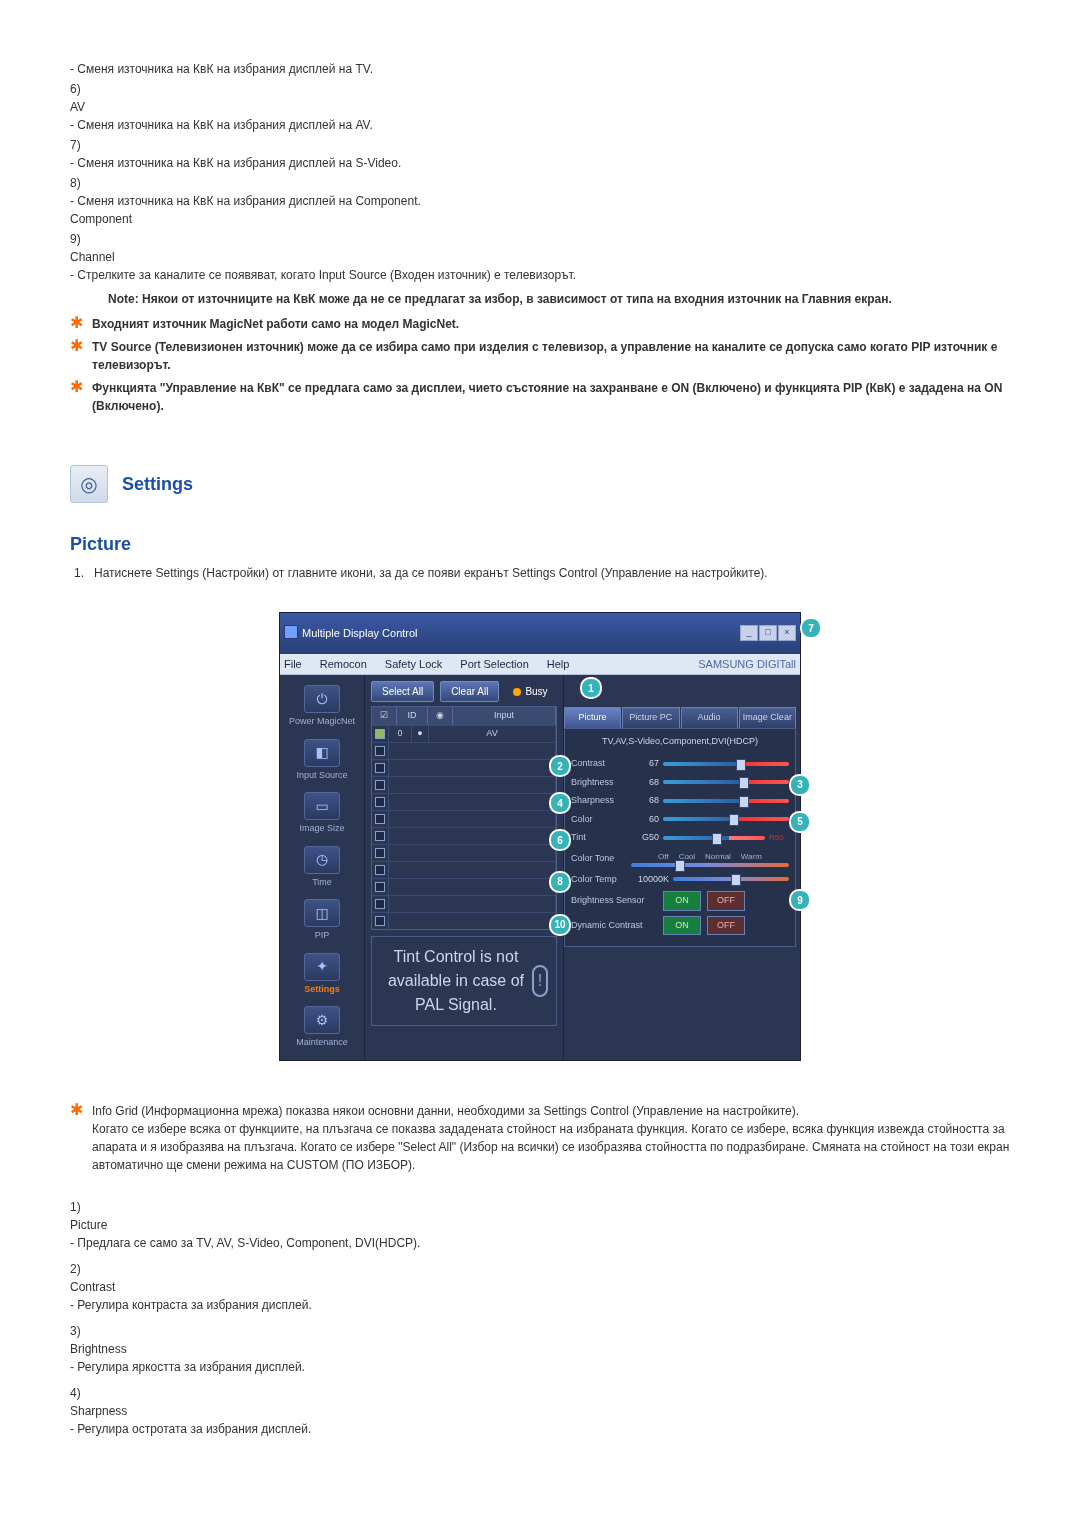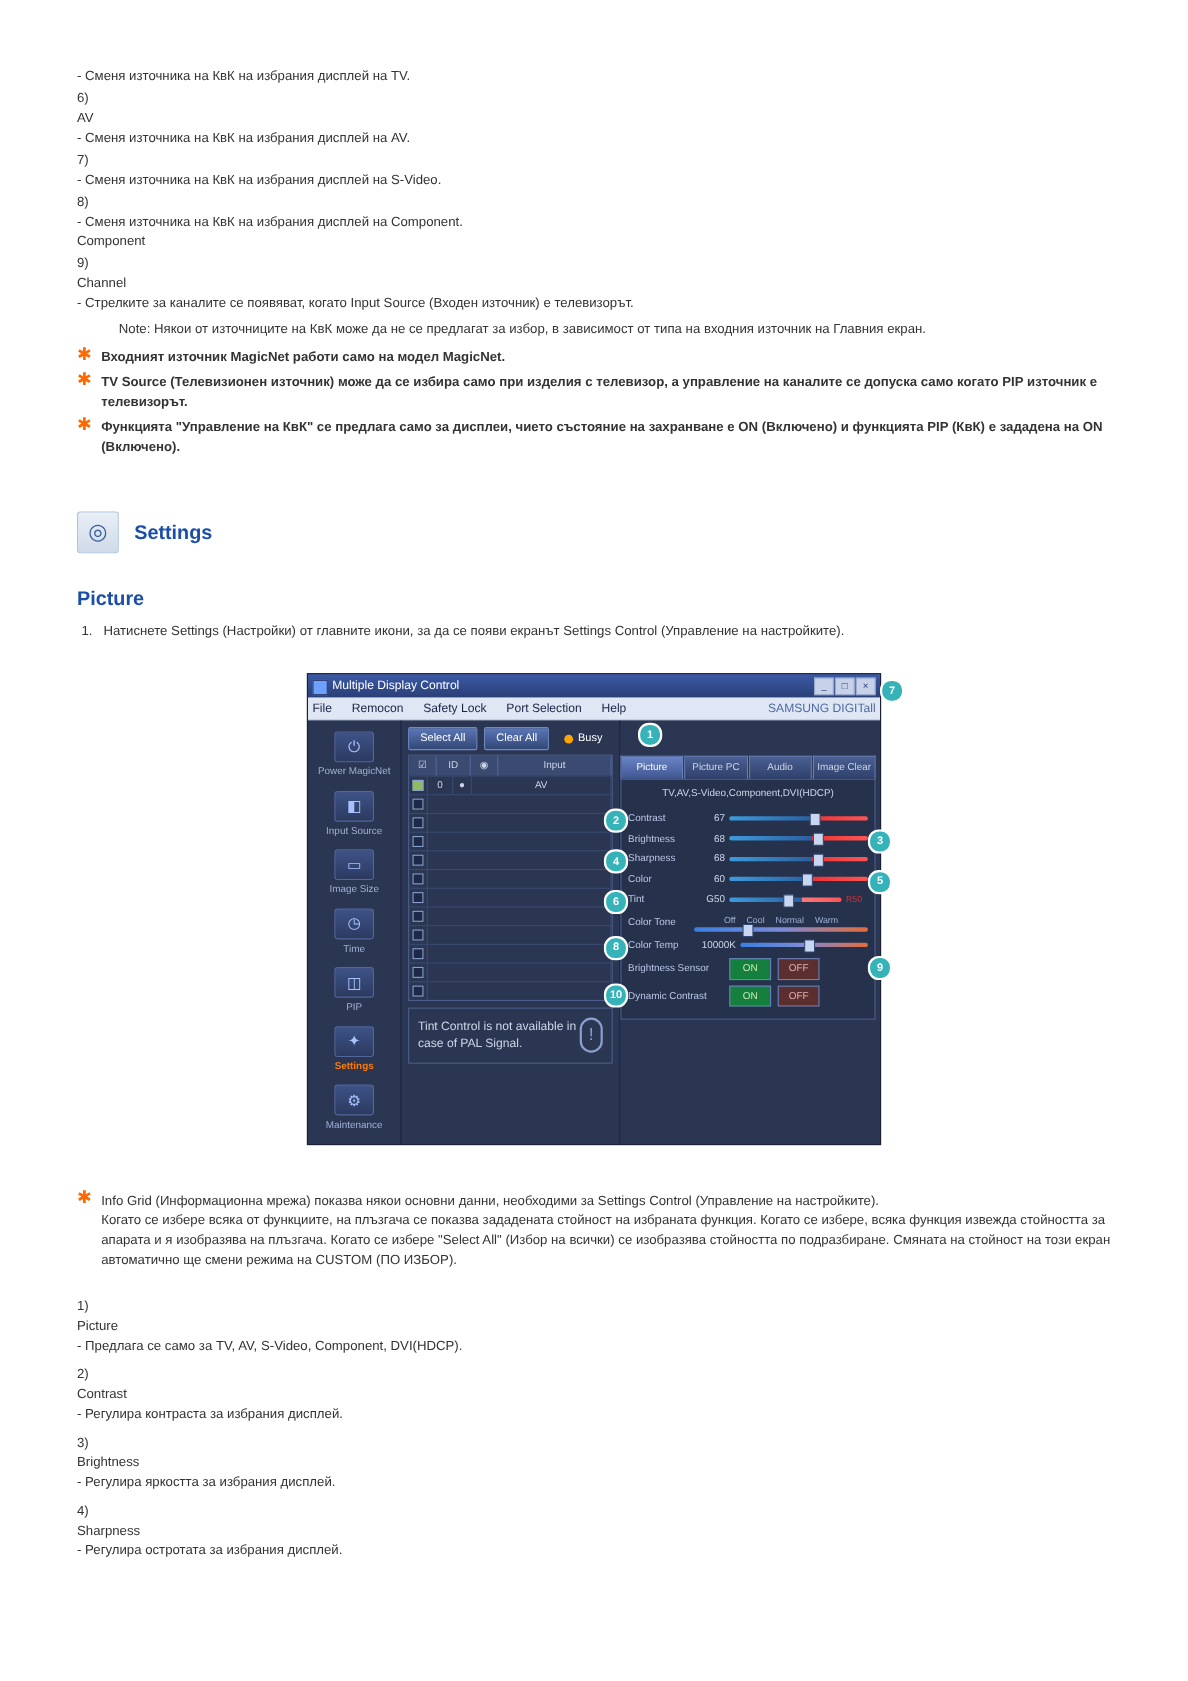--- a/index.html
+++ b/index.html
@@ -7,42 +7,42 @@
     font-size: 12px;
     color: #333;
     margin: 0;
     padding: 60px 70px 60px 70px;
     background: #fff;
     line-height: 1.5;
   }
   .list-row { display: flex; margin-bottom: 2px; flex-direction: column; }
   .list-num { width: 18px; flex-shrink: 0; }
   .list-body { flex: 1; }
-  .note { font-weight: normal; margin: 6px 0 6px 22px; padding-left: 16px; }
+  .note { font-weight: bold; margin: 6px 0 6px 22px; padding-left: 16px; }
   .star-row { display: flex; margin: 4px 0; }
   .star { color: #ff6a00; font-size: 16px; line-height: 1.1; width: 22px; flex-shrink: 0; }
   .star-body { flex: 1; font-weight: bold; margin-top: 1px; }
   .star-body.normal { font-weight: normal; }
   .section-head { display: flex; align-items: center; margin: 50px 0 10px 0; }
   .section-icon {
     width: 36px; height: 36px; border: 1px solid #b0c4de; border-radius: 3px;
     background: linear-gradient(#e8eef6,#d0dbe8); display: flex; align-items: center; justify-content: center;
     margin-right: 14px; color:#3a5f9e; font-size:20px;
   }
   .section-title { color: #1b4ea8; font-size: 18px; font-weight: bold; }
   .subheader { color: #1b4ea8; font-size: 18px; font-weight: bold; margin: 28px 0 6px 0; }
   .ol-row { display: flex; margin-left: 4px; }
   .ol-num { width: 20px; flex-shrink: 0; }
   .ol-body { flex: 1; }
   .screenshot-wrap { display: flex; justify-content: center; margin: 30px 0 40px 0; }
   .app {
     width: 520px; background: #29344e; border: 1px solid #1a2137; color: #cdd6e8;
     font-size: 10px; position: relative;
   }
-  .titlebar { background: linear-gradient(#3b59a5,#2a3f78); color: #fff; padding: 2px 4px; display: flex; align-items: flex-end; }
+  .titlebar { background: linear-gradient(#3b59a5,#2a3f78); color: #fff; padding: 12px 4px; display: flex; align-items: flex-start; }
   .titlebar .ico { width:12px;height:12px;background:#6ea0ff;border:1px solid #2b3a6a;margin-right:4px;}
   .title-text { font-size: 11px; flex:1; }
   .winbtns { display:flex; gap:1px; }
   .winbtn { width:16px;height:14px;background:#c7d2e8;color:#2a3f78;font-size:9px;display:flex;align-items:center;justify-content:center;border:1px solid #98a7cc;}
   .menubar { background:#dfe6f4; color:#1a2545; padding:2px 4px; display:flex; gap:18px; border-bottom:1px solid #b2c0da;}
   .menubar span{ font-size:11px; }
   .brand { margin-left:auto; color:#4f6aa3; font-size:9px;}
   .body { display:flex; }
   .sidebar { width:84px; background:#2b3652; padding:6px 0; display:flex; flex-direction:column; gap:2px; }
   .sb-item { text-align:center; padding:4px 0; }
@@ -78,21 +78,21 @@
   .circ { position:absolute; width:18px;height:18px;border:2px solid #fff;background:#36b3b8;color:#fff;border-radius:10px;display:flex;align-items:center;justify-content:center;font-size:10px;font-weight:bold;}
   .ct-row { display:flex; align-items:center; margin:6px 0; }
   .ct-label { width:60px; font-size:9px; color:#b9c7e6; }
   .ct-opts { flex:1; display:flex; gap:10px; font-size:8px; color:#9fb1d6; justify-content:center; }
   .ct-bar { flex:1; height:4px; background:linear-gradient(to right,#3a7fe0,#7c8bd8,#e36b3a); border-radius:2px; position:relative;}
   .onoff { display:flex; gap:6px; }
   .onoff .btn { width:36px; text-align:center; padding:2px 0; border:1px solid #6880b8; font-size:9px; background:#2f406a;}
   .onoff .btn.on { background:#15803d; color:#cfe8b0; }
   .onoff .btn.off { background:#5b2f2f; color:#e8b0b0; }
   .footnote { border:1px solid #4b5e8a; margin-top:6px; padding:8px; display:flex; align-items:center; justify-content:space-between; }
-  .footnote .txt { font-size:11px; color:#cdd6e8; }
+  .footnote .txt { font-size:16px; color:#cdd6e8;text-align:center; }
   .warnico { width:28px;height:28px;border:2px solid #8aa0cc;border-radius:16px;color:#8aa0cc;display:flex;align-items:center;justify-content:center;font-size:16px;}
   .spacer { height:20px;}
 </style>
 </head>
 <body>
 
 <div class="list-row">
     <div class="list-num"></div>
     <div class="list-body">- Сменя източника на КвК на избрания дисплей на TV.</div>
   </div>

